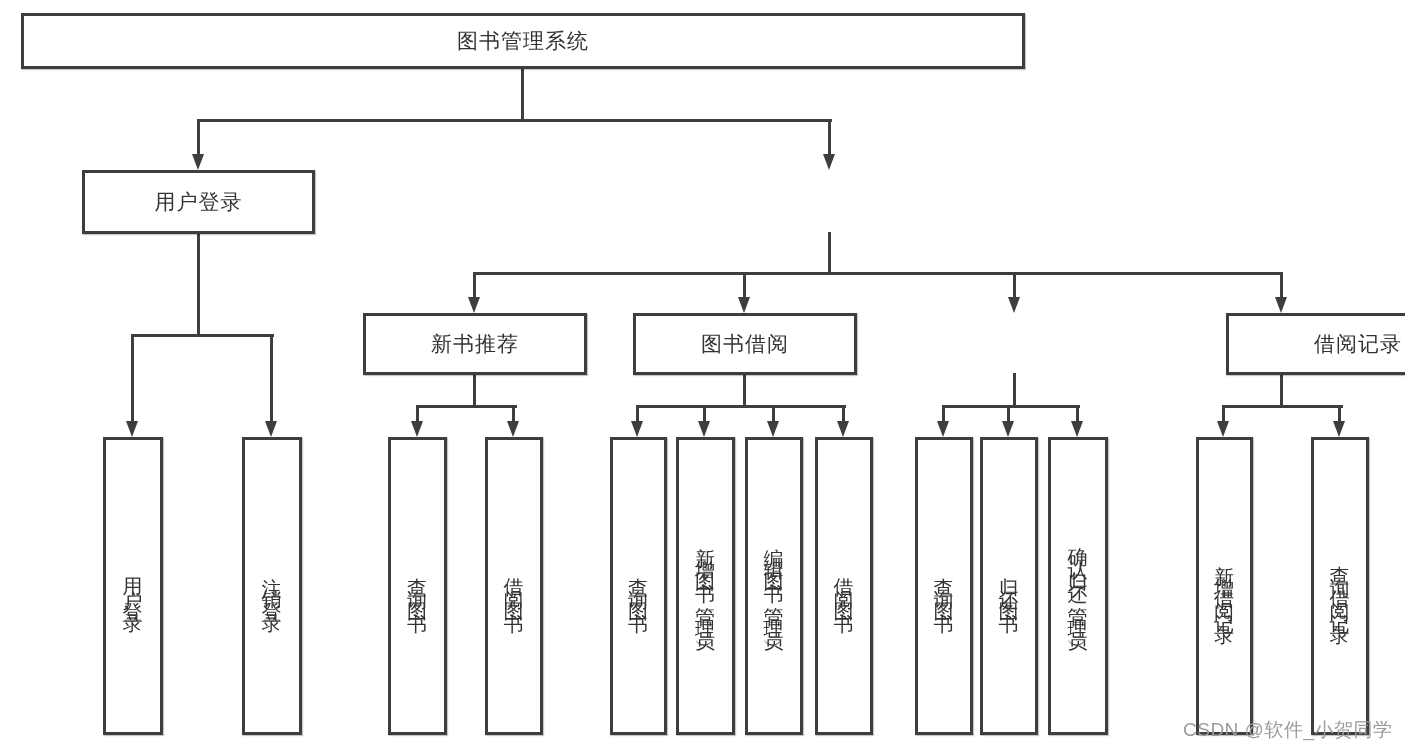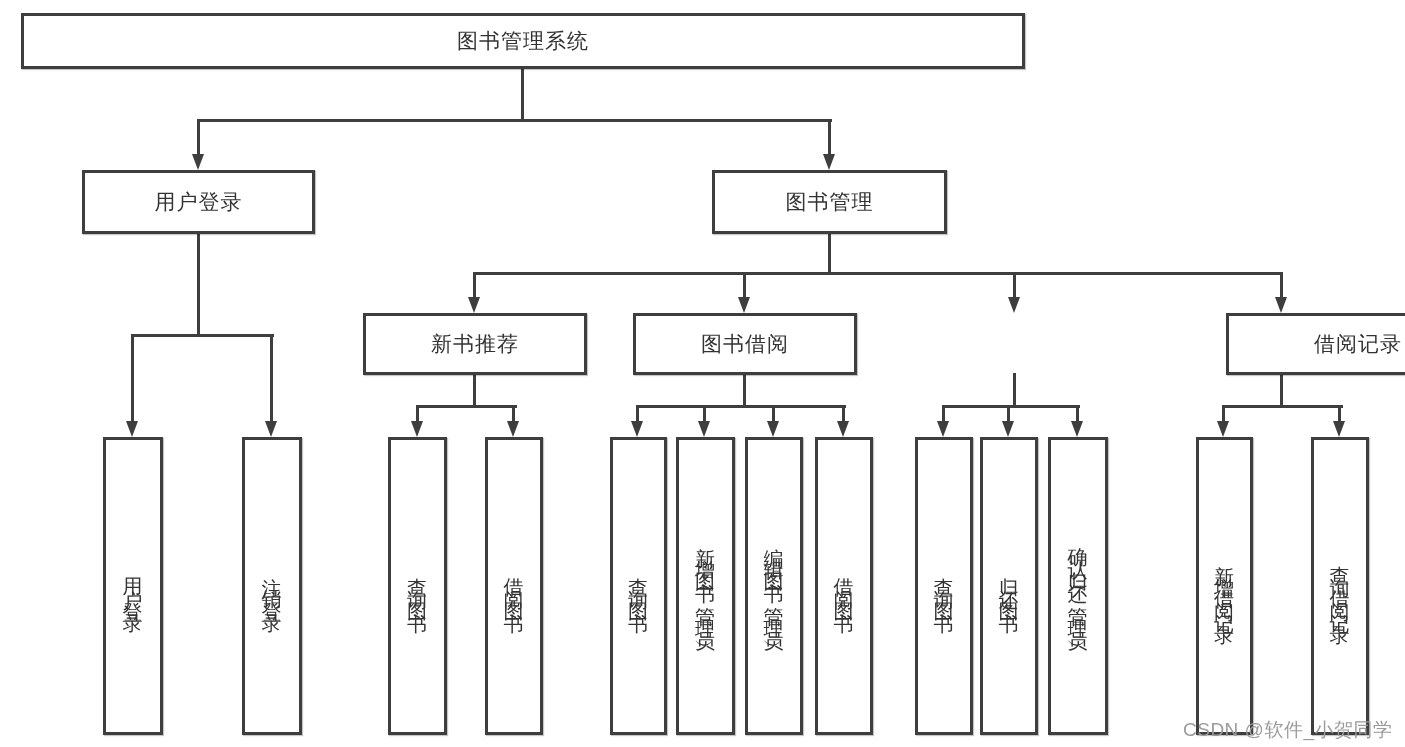--- a/index.html
+++ b/index.html
@@ -93,23 +93,20 @@
   <div class="arrow" style="left:1217px;top:421px"></div>
   <div class="arrow" style="left:1333px;top:421px"></div>
 
   <div class="node" style="left:21px;top:13px;width:1004px;height:56px">
     <span class="hlabel">图书管理系统</span>
   </div>
 
   <div class="node" style="left:82px;top:170px;width:233px;height:64px">
     <span class="hlabel">用户登录</span>
   </div>
-  <div class="node" style="left:712px;top:170px;width:235px;height:64px">
-    <span class="hlabel">图书管理</span>
-  </div>
 
   <div class="node" style="left:633px;top:313px;width:224px;height:62px">
     <span class="hlabel">图书借阅</span>
   </div>
   <div class="node" style="left:363px;top:313px;width:224px;height:62px">
     <span class="hlabel">新书推荐</span>
   </div>
   <div class="node" style="left:1226px;top:313px;width:264px;height:62px">
     <span class="hlabel">借阅记录</span>
   </div>

